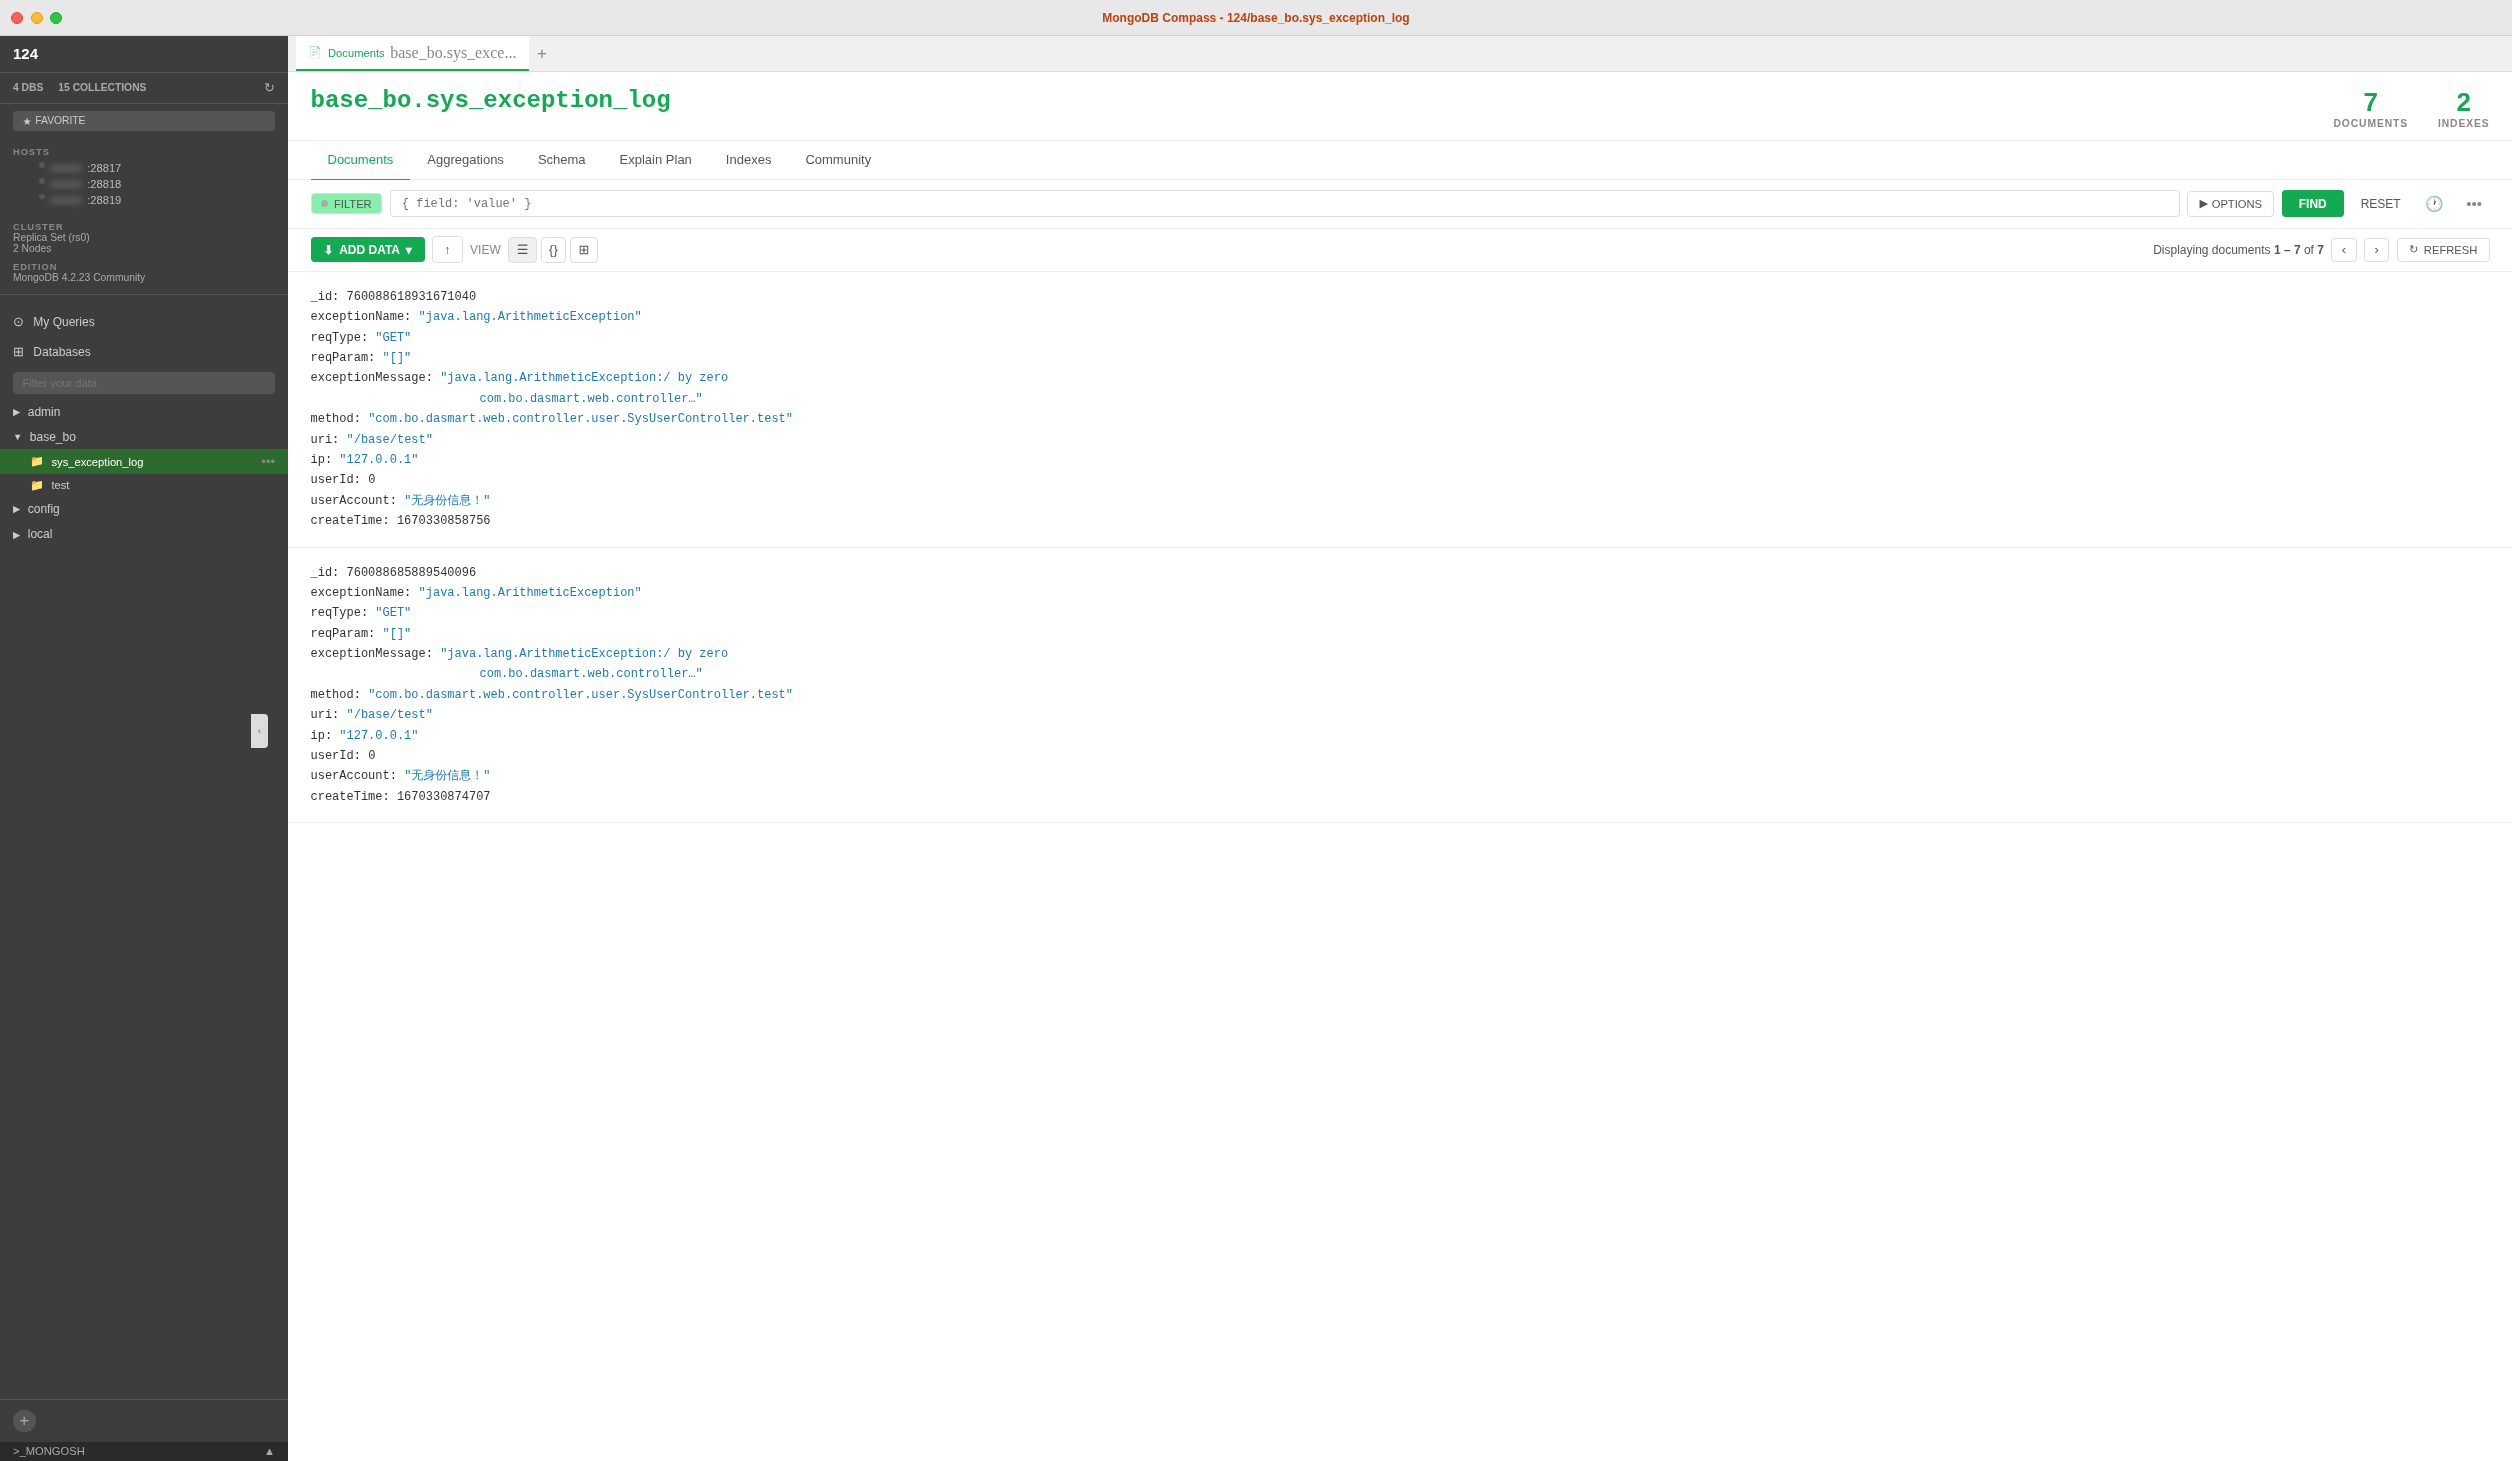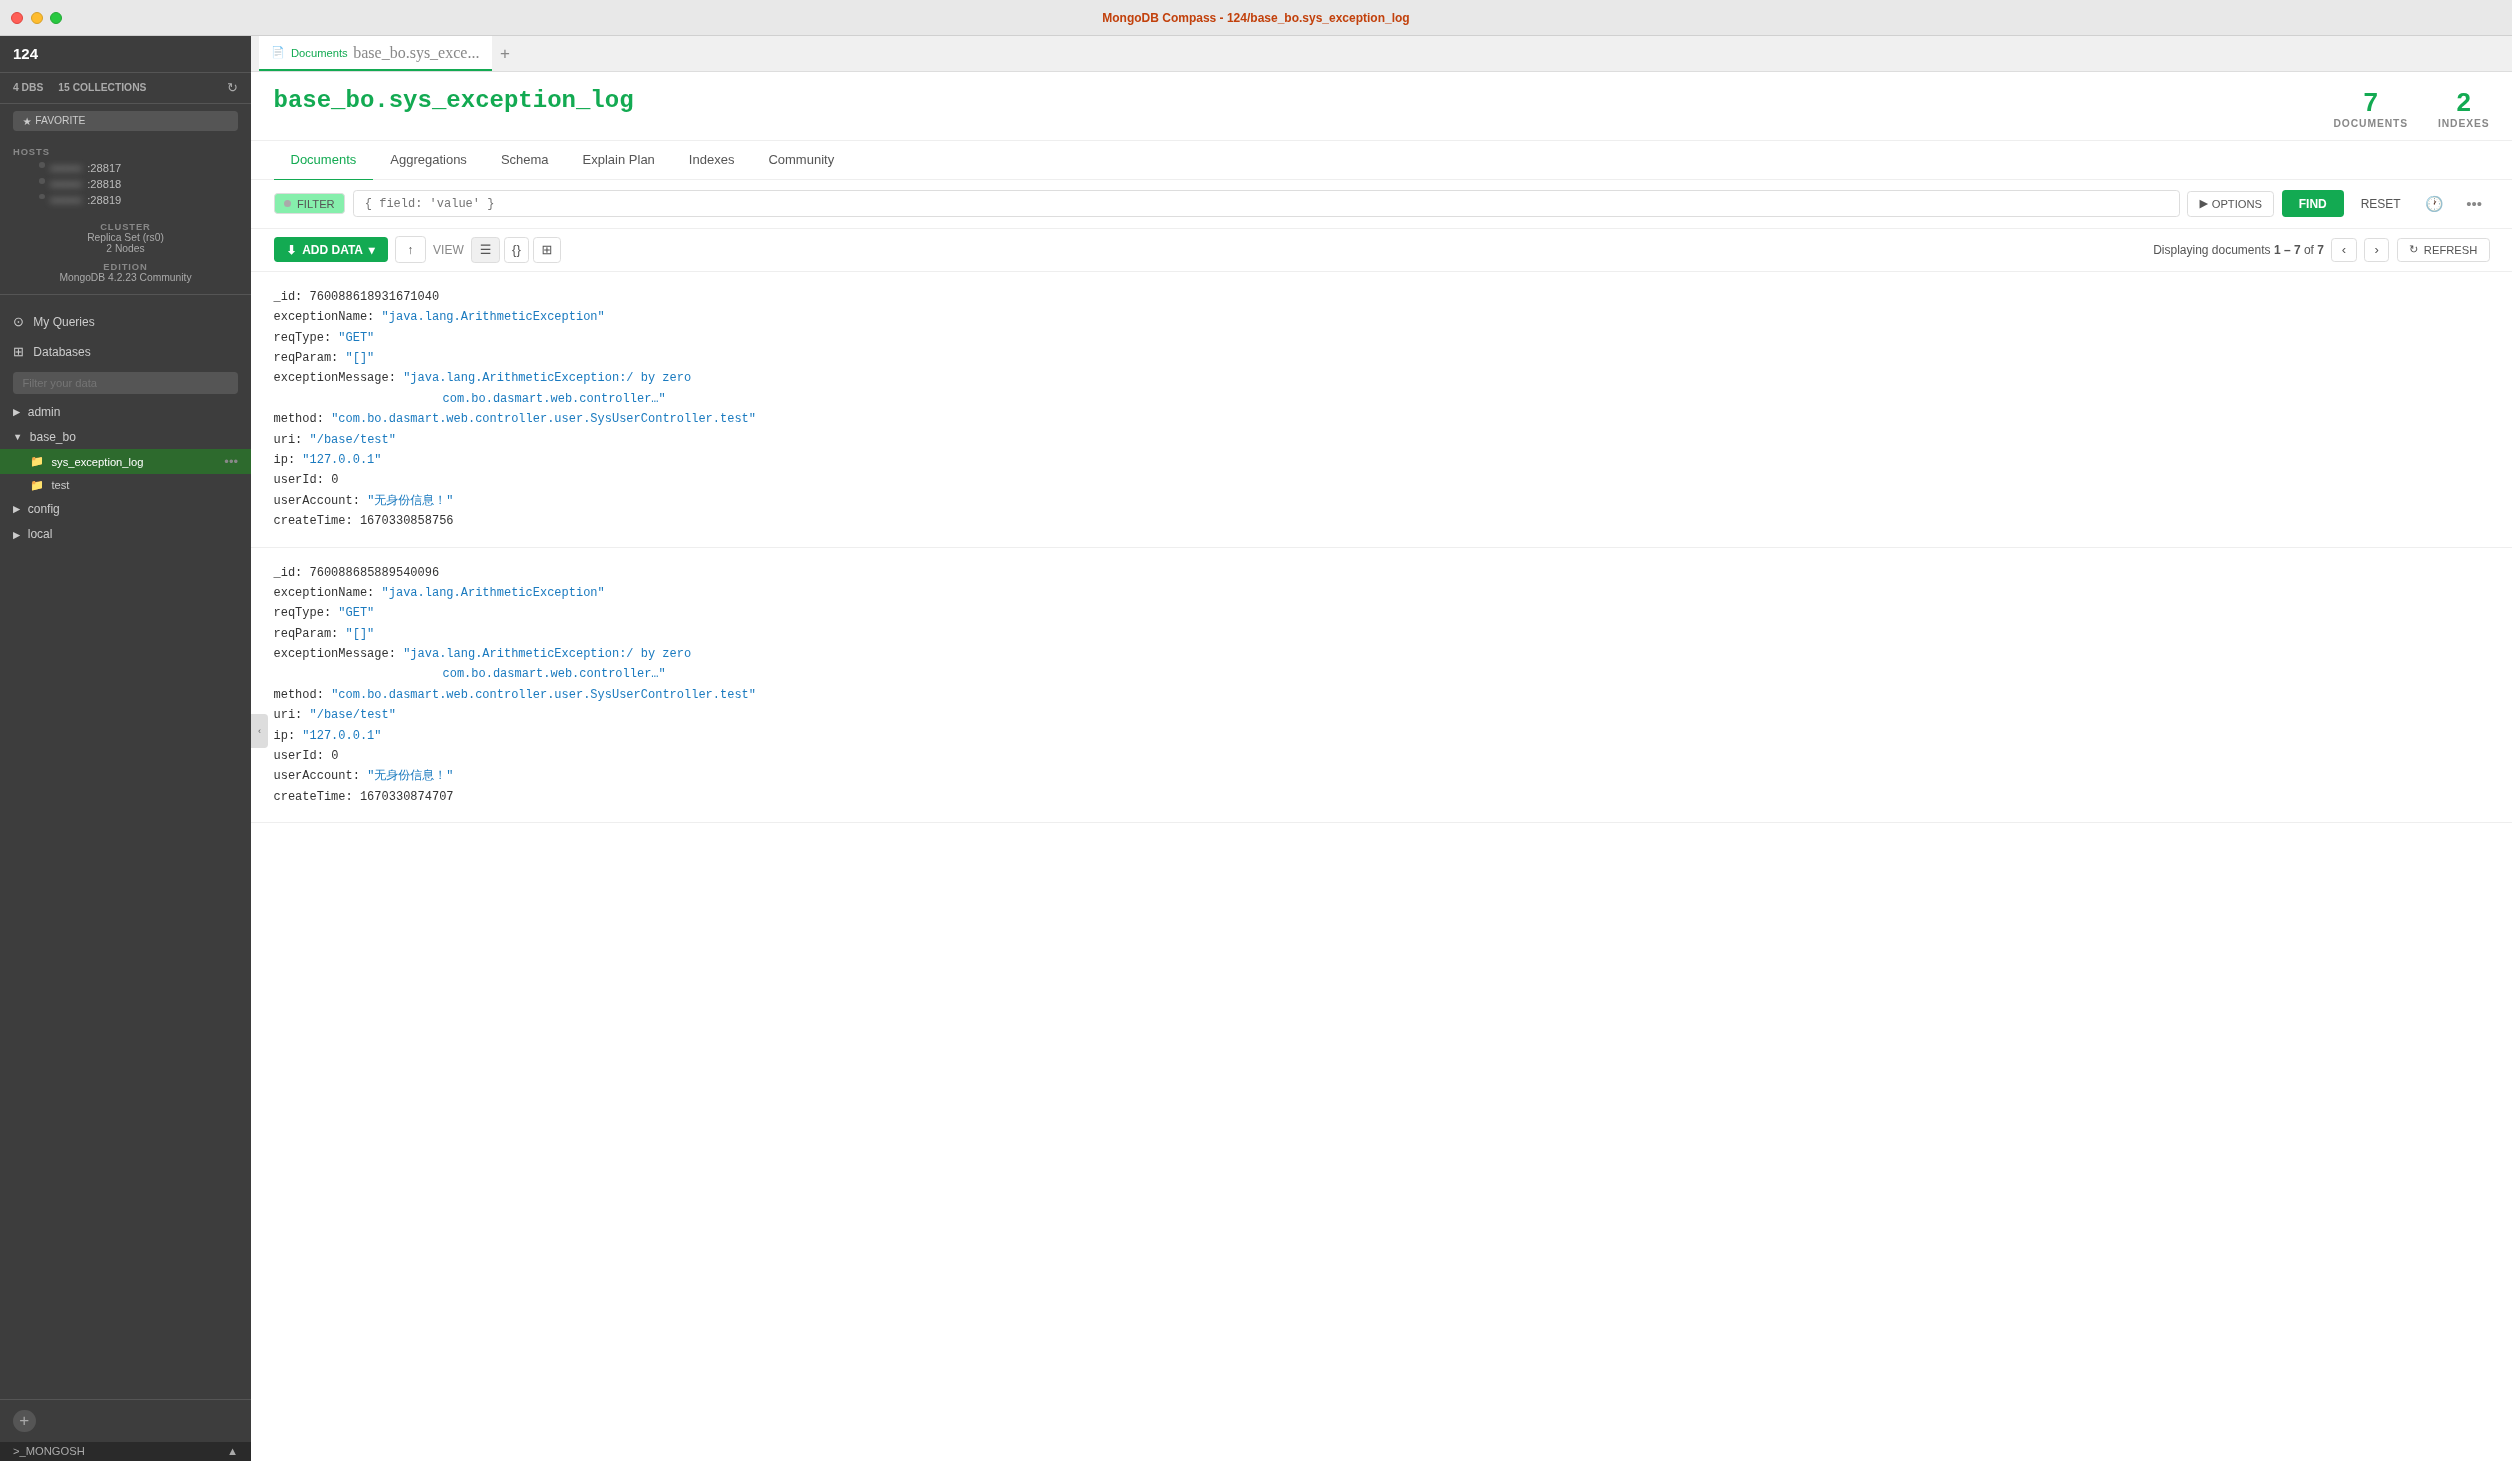--- a/index.html
+++ b/index.html
@@ -38,21 +38,21 @@
 
     
     .app-body {
       display: flex;
       flex: 1;
       overflow: hidden;
     }
 
     
     .sidebar {
-      width: 251px;
+      width: 288px;
       background: #3d3d3d;
       color: #ccc;
       display: flex;
       flex-direction: column;
       overflow: hidden;
       flex-shrink: 0;
     }
     .sidebar-header {
       padding: 9.4px 13px;
       font-size: 15px;
@@ -108,21 +108,20 @@
       margin-left: 26px;
     }
     .host-dot {
       width: 5.6px; height: 5.6px; border-radius: 50%; background: #555; flex-shrink: 0;
     }
 
     .sidebar-info {
       padding: 7.5px 13px;
       font-size: 10.3px;
       color: #aaa;
-      text-align: center;
     }
     .sidebar-info-label { font-size: 9.4px; font-weight: 700; color: #888; letter-spacing: 0.9px; margin-top: 5.6px; }
 
     .sidebar-nav {
       margin-top: 7.5px;
       flex: 1;
       overflow-y: auto;
     }
     .nav-item {
       display: flex;

